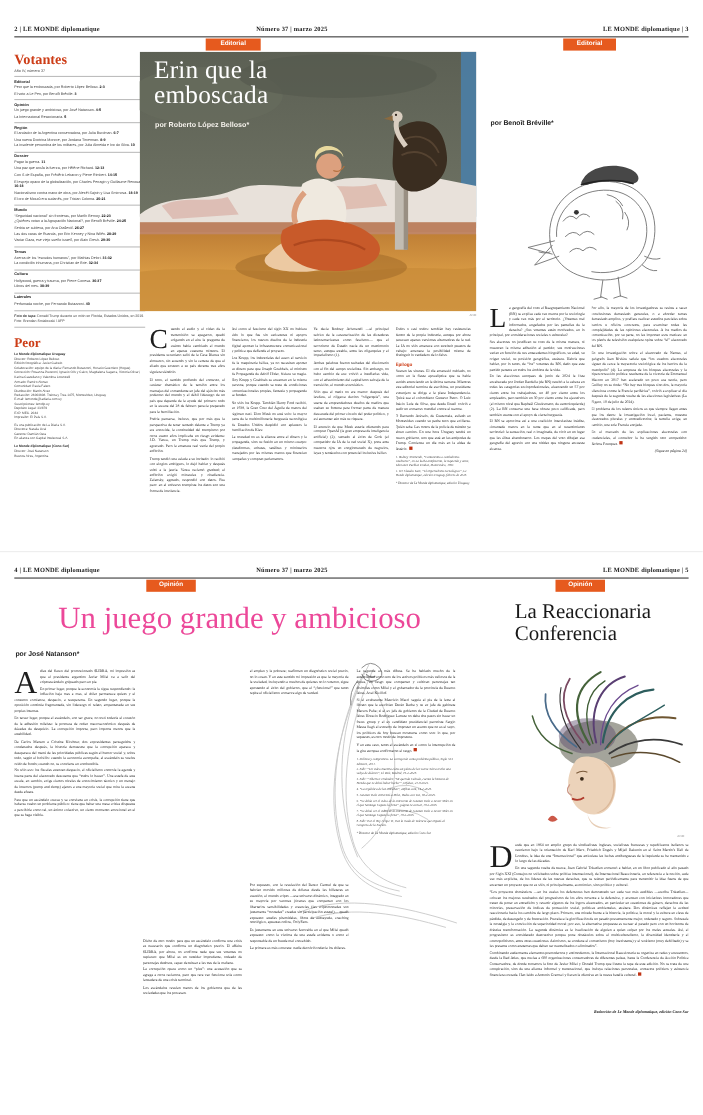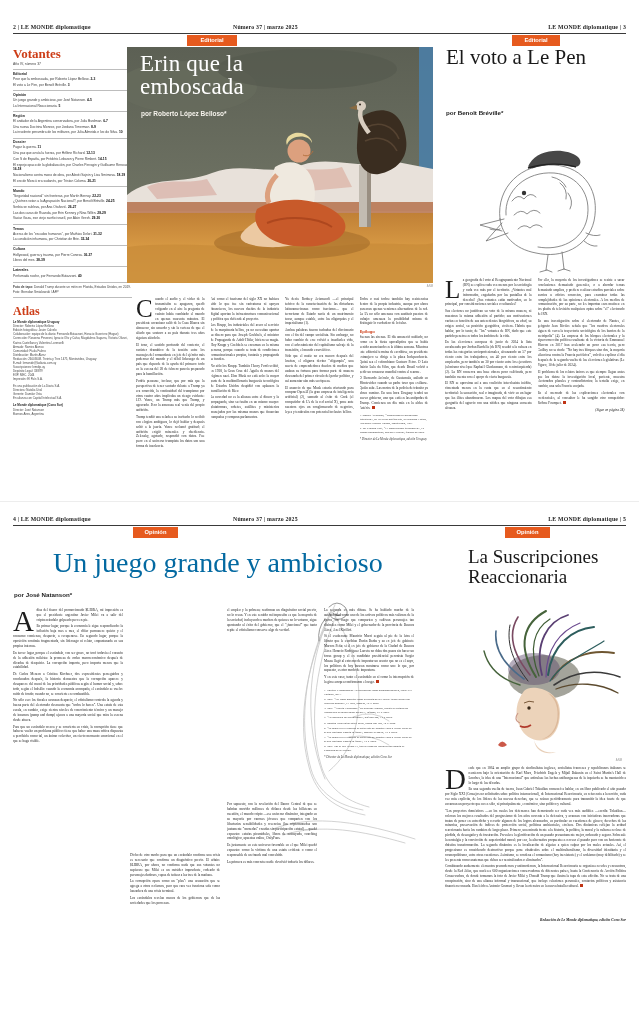--- a/index.html
+++ b/index.html
@@ -37,21 +37,21 @@
 .director{font:italic 3px/1.3 "Liberation Serif",serif;color:#3a3a3a;margin-top:3px}
 .endmark{display:inline-block;width:3.2px;height:3.2px;background:#C03415;margin-left:1.5px}
 .sigue{font:italic 3.5px/1.3 "Liberation Serif",serif;color:#222;text-align:right;margin-top:2.5px}
 .credit-line{font:italic bold 3.7px "Liberation Serif",serif;font-weight:bold;color:#222;text-align:right}
 .art-credit{font:2.8px/1 "Liberation Sans",sans-serif;color:#9a9a9a;text-align:right}
 
 .ed-title{font:400 23px/1.02 "Liberation Serif",serif;color:#fff;letter-spacing:.2px}
 .ed-byline{font:bold 6.5px/1.1 "Liberation Sans",sans-serif;color:#f6f3ec}
 .p3-title{font:400 21px/1 "Liberation Serif",serif;color:#191919}
 .p3-byline,.p4-byline{font:bold 6.2px/1.1 "Liberation Sans",sans-serif;color:#222}
-.p4-title{font:400 28px/1 "Liberation Serif",serif;color:#0369a1}
+.p4-title{font:400 28px/1 "Liberation Serif",serif;color:#ec4899}
 .p5-title{font:400 19px/1.07 "Liberation Serif",serif;color:#191919}
 </style>
 </head>
 <body>
 
 <div id="sheet">
 
   <div class="abs hdr" style="left:13px;top:24px">2 | LE MONDE diplomatique</div>
   <div class="abs hdr" style="left:233px;top:24px">Número 37 | marzo 2025</div>
   <div class="abs hdr" style="left:500px;top:24px;width:126px;text-align:right">LE MONDE diplomatique | 3</div>
@@ -123,21 +123,21 @@
     <div class="sum-sec">
       <div class="sum-head">Laterales</div>
       <div>
           <div class="sum-item"><span>Perfumada noche, por Fernando Butazzoni.</span> <b>40</b></div>
         </div>
     </div>
     <div class="cover">
       <b>Foto de tapa:</b>
       <span>Donald Trump durante un mitin en Florida, Estados Unidos, en 2019. Foto: Brendan Smialowski / AFP</span>
     </div>
-    <div class="staff-title">Atlas</div>
+    <div class="staff-title">Peor</div>
     <div class="staff-lead">Le Monde diplomatique Uruguay</div>
     <div>
         <div class="staff-line"><span>Director: Roberto López Belloso</span></div>
         <div class="staff-line"><span>Edición fotográfica: Javier Calvelo</span></div>
         <div class="staff-line"><span>Colaboración: equipo de la diaria: Fernando Butazzoni, Horacio Guerriero (Hogue)</span></div>
         <div class="staff-line"><span>Corrección: Rosanna Peveroni, Ignacio Oliv y Calvo, Magdalena Sagarra, Victoria Olivari, Karina Castellano y Valentina Lorenzelli</span></div>
         <div class="staff-line"><span>Armado: Ramiro Alonso</span></div>
         <div class="staff-line"><span>Comunidad: Paula Falero</span></div>
         <div class="staff-line"><span>Distribución: Martín Alvez</span></div>
         <div class="staff-line"><span>Redacción: 26003608. Treinta y Tres 1475, Montevideo, Uruguay</span></div>
@@ -242,21 +242,20 @@
         </div>
       <p class="bp"><span>O Bernardo Arévalo, de Guatemala, asilado en Montevideo cuando su padre tuvo que exiliarse. Quién sabe. Las motos de la policía de tránsito ya abren camino. En una hora Uruguay tendrá un nuevo gobierno, uno que está en las antípodas de Trump. Comienza un día más en la aldea de Astérix.</span><span class="endmark"></span></p>
       <div class="fnotes">
           <div class="fn"><span>1. Rodney Arismendi, “Comunismo o canibalismo totalitario”, en La lucha antifascista, la izquierda y otros, Ediciones Pueblos Unidos, Montevideo, 1961.</span></div>
           <div class="fn"><span>2. Ver Claudio Katz, “El imperialismo tecnológico”, Le Monde diplomatique, edición Uruguay, febrero de 2025.</span></div>
         </div>
       <div class="director">* Director de Le Monde diplomatique, edición Uruguay</div>
     </div>
   </div>
 
-  <div class="abs p3-title" style="left:446px;top:47px;width:185px">El voto a Le Pen</div>
   <div class="abs p3-byline" style="left:446px;top:110px">por Benoît Bréville*</div>
   <svg class="abs" style="left:468px;top:123px" width="146" height="150" viewBox="0 0 146 150">
     <g stroke="#555" fill="none" stroke-width=".8" stroke-linecap="round" opacity=".85">
       <path d="M32,96 C28,64 54,40 86,42 C118,44 132,70 126,98 C120,124 94,136 68,130 C46,126 34,112 32,96 Z"></path>
       <path d="M38,92 C36,68 58,48 86,50 C110,52 124,72 119,96 C114,118 92,128 70,124"></path>
       <path d="M44,78 q6,-8 12,-2 q6,-8 12,-2"></path>
       <path d="M46,92 q7,-7 13,-1 q7,-7 13,-1"></path>
       <path d="M50,106 q6,-6 12,-1 q6,-6 12,-1"></path>
       <path d="M92,60 q8,6 6,16 M100,70 q6,8 2,16 M84,54 q10,2 14,10"></path>
       <path d="M36,96 L12,102 L34,108"></path>
@@ -365,22 +364,22 @@
           <div class="fn"><span>5. Jonatan Viale entrevistó a Milei, Radio con Vos, 18-2-2025.</span></div>
           <div class="fn"><span>6. “Se debía ver el video de la entrevista de Jonatan Viale a Javier Milei en el que Santiago Caputo lo frena”, página12.com.ar, 19-2-2025.</span></div>
           <div class="fn"><span>7. “Se debió ver el video de la entrevista de Jonatan Viale a Javier Milei en el que Santiago Caputo lo frena”, 19-2-2025.</span></div>
           <div class="fn"><span>8. Ndlr: Por el Rey Felipe VI, tras la riada de Valencia que imputó al Congreso de la Nación.</span></div>
         </div>
       <div class="director">* Director de Le Monde diplomatique, edición Cono Sur</div>
     </div>
   </div>
 
   <div class="abs p5-title" style="left:468px;top:547px;width:160px">
-    <div>La Suscripciones</div>
-    <div>Reaccionaria</div>
+    <div>La Reaccionaria</div>
+    <div>Conferencia</div>
   </div>
   <svg class="abs" style="left:464px;top:605px" width="162" height="152" viewBox="0 0 162 152">
     <ellipse cx="80" cy="72" rx="36" ry="22" fill="#4a4a38" opacity=".5"></ellipse>
     <ellipse cx="70" cy="64" rx="26" ry="16" fill="#5a4a6a" opacity=".45"></ellipse>
     <g fill="none" stroke-linecap="round">
       <path d="M72,72 C52,40 60,18 82,6" stroke="#46633b" stroke-width="2"></path>
       <path d="M78,70 C70,38 84,16 104,10" stroke="#5a3f73" stroke-width="1.8"></path>
       <path d="M84,70 C88,40 108,24 130,22" stroke="#2d5d5d" stroke-width="2"></path>
       <path d="M88,74 C102,52 126,44 150,48" stroke="#6e5631" stroke-width="1.8"></path>
       <path d="M90,80 C110,66 134,64 156,72" stroke="#3a3a3a" stroke-width="1.6"></path>

